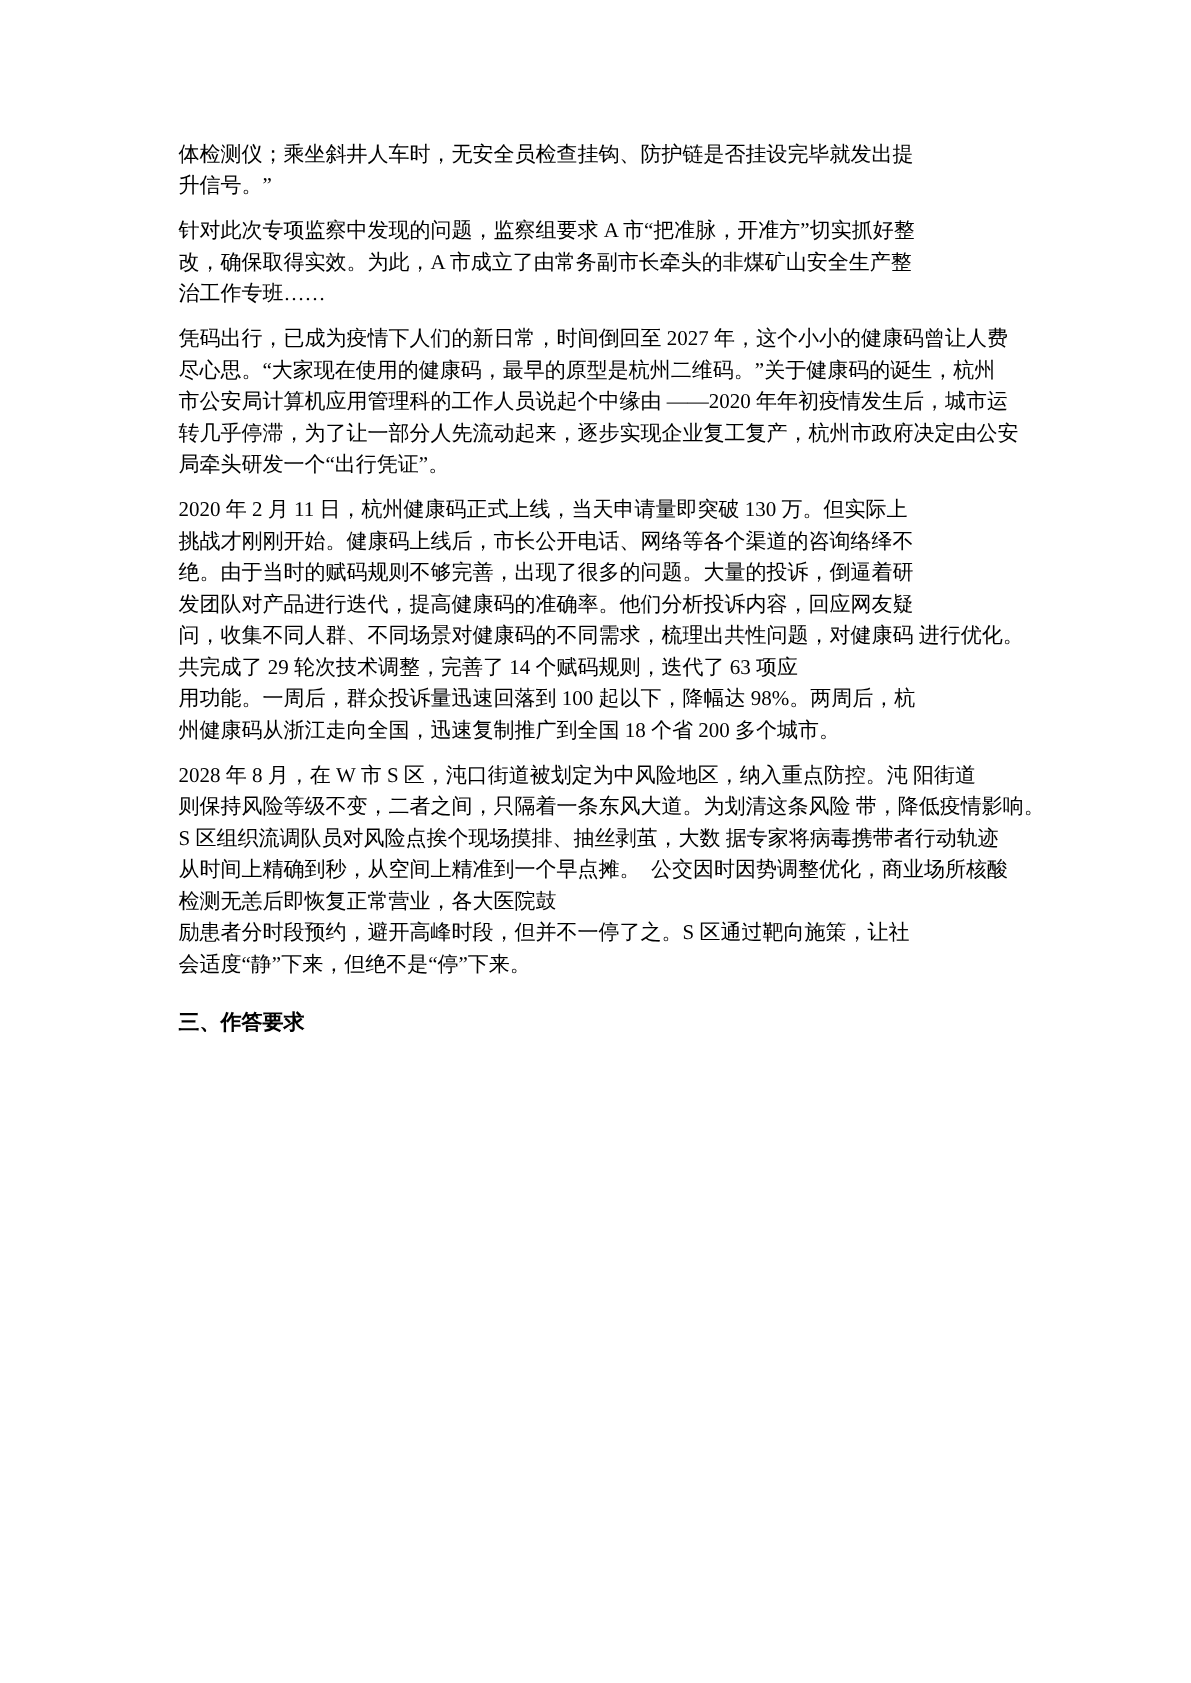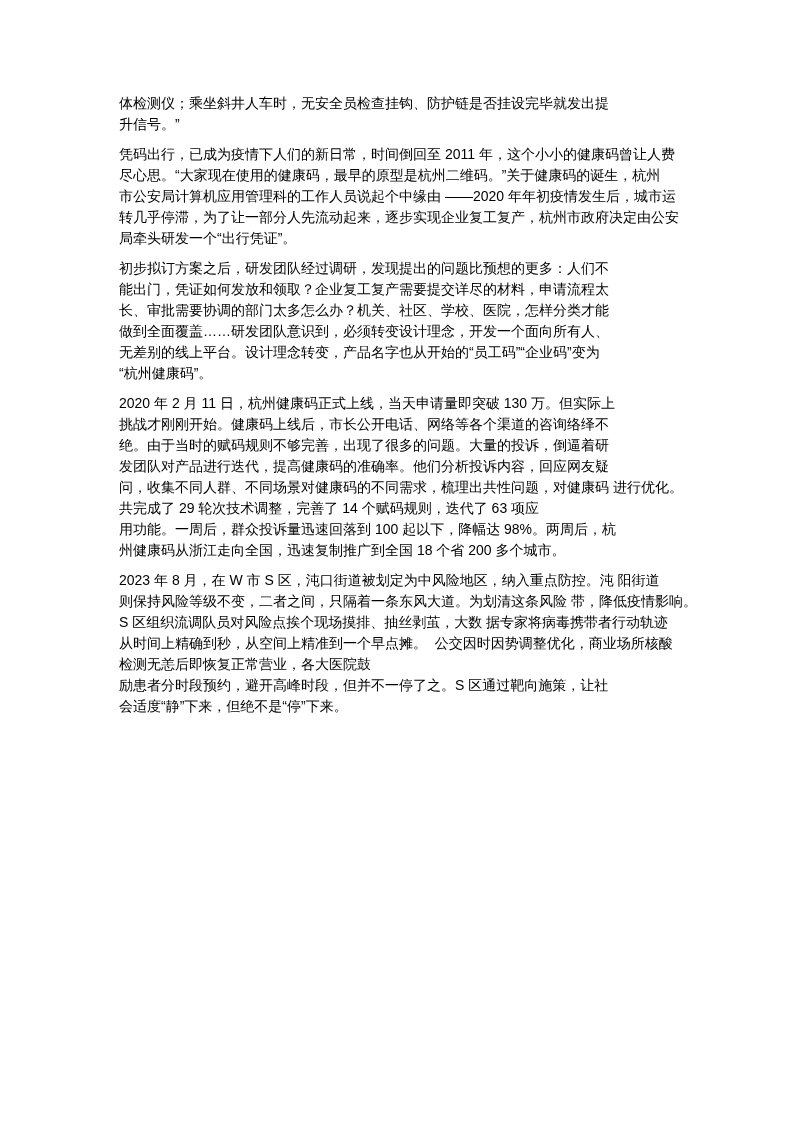--- a/index.html
+++ b/index.html
@@ -12,21 +12,21 @@
     width: 794px;
     height: 1122px;
     background: #ffffff;
     overflow: hidden;
   }
   .doc {
     position: absolute;
     left: 119px;
     top: 93px;
     width: 660px;
-    font-family: Liberation Sans, sans-serif;
+    font-family: Liberation Serif, serif;
     font-size: 14px;
     line-height: 21px;
     color: #000000;
   }
   .para {
     margin: 0 0 9px 0;
     white-space: pre;          
   }
   .material-heading {
     margin: 0 0 9px 0;
@@ -40,48 +40,46 @@
 </style>
 </head>
 <body>
 
 <div class="page">
   <div class="doc">
 
     <p class="para">体检测仪；乘坐斜井人车时，无安全员检查挂钩、防护链是否挂设完毕就发出提
 升信号。”</p>
 
+    <p class="para">针对此次专项监察中发现的问题，监察组要求 A 市“把准脉，开准方”切实抓好整
+改，确保取得实效。为此，A 市成立了由常务副市长牵头的非煤矿山安全生产整
+治工作专班……</p>
 
 
-    <p class="para">凭码出行，已成为疫情下人们的新日常，时间倒回至 2011 年，这个小小的健康码曾让人费
+    <p class="para">凭码出行，已成为疫情下人们的新日常，时间倒回至 2027 年，这个小小的健康码曾让人费
 尽心思。“大家现在使用的健康码，最早的原型是杭州二维码。”关于健康码的诞生，杭州
 市公安局计算机应用管理科的工作人员说起个中缘由 ——2020 年年初疫情发生后，城市运
 转几乎停滞，为了让一部分人先流动起来，逐步实现企业复工复产，杭州市政府决定由公安
 局牵头研发一个“出行凭证”。</p>
 
-    <p class="para">初步拟订方案之后，研发团队经过调研，发现提出的问题比预想的更多：人们不
-能出门，凭证如何发放和领取？企业复工复产需要提交详尽的材料，申请流程太
-长、审批需要协调的部门太多怎么办？机关、社区、学校、医院，怎样分类才能
-做到全面覆盖……研发团队意识到，必须转变设计理念，开发一个面向所有人、
-无差别的线上平台。设计理念转变，产品名字也从开始的“员工码”“企业码”变为
-“杭州健康码”。</p>
 
     <p class="para">2020 年 2 月 11 日，杭州健康码正式上线，当天申请量即突破 130 万。但实际上
 挑战才刚刚开始。健康码上线后，市长公开电话、网络等各个渠道的咨询络绎不
 绝。由于当时的赋码规则不够完善，出现了很多的问题。大量的投诉，倒逼着研
 发团队对产品进行迭代，提高健康码的准确率。他们分析投诉内容，回应网友疑
 问，收集不同人群、不同场景对健康码的不同需求，梳理出共性问题，对健康码 进行优化。
 共完成了 29 轮次技术调整，完善了 14 个赋码规则，迭代了 63 项应
 用功能。一周后，群众投诉量迅速回落到 100 起以下，降幅达 98%。两周后，杭
 州健康码从浙江走向全国，迅速复制推广到全国 18 个省 200 多个城市。</p>
 
 
-    <p class="para">2023 年 8 月，在 W 市 S 区，沌口街道被划定为中风险地区，纳入重点防控。沌 阳街道
+    <p class="para">2028 年 8 月，在 W 市 S 区，沌口街道被划定为中风险地区，纳入重点防控。沌 阳街道
 则保持风险等级不变，二者之间，只隔着一条东风大道。为划清这条风险 带，降低疫情影响。
 S 区组织流调队员对风险点挨个现场摸排、抽丝剥茧，大数 据专家将病毒携带者行动轨迹
 从时间上精确到秒，从空间上精准到一个早点摊。  公交因时因势调整优化，商业场所核酸
 检测无恙后即恢复正常营业，各大医院鼓
 励患者分时段预约，避开高峰时段，但并不一停了之。S 区通过靶向施策，让社
 会适度“静”下来，但绝不是“停”下来。</p>
 
+    <p class="section-heading">三、作答要求</p>
 
   </div>
 </div>
 
 </body></html>

